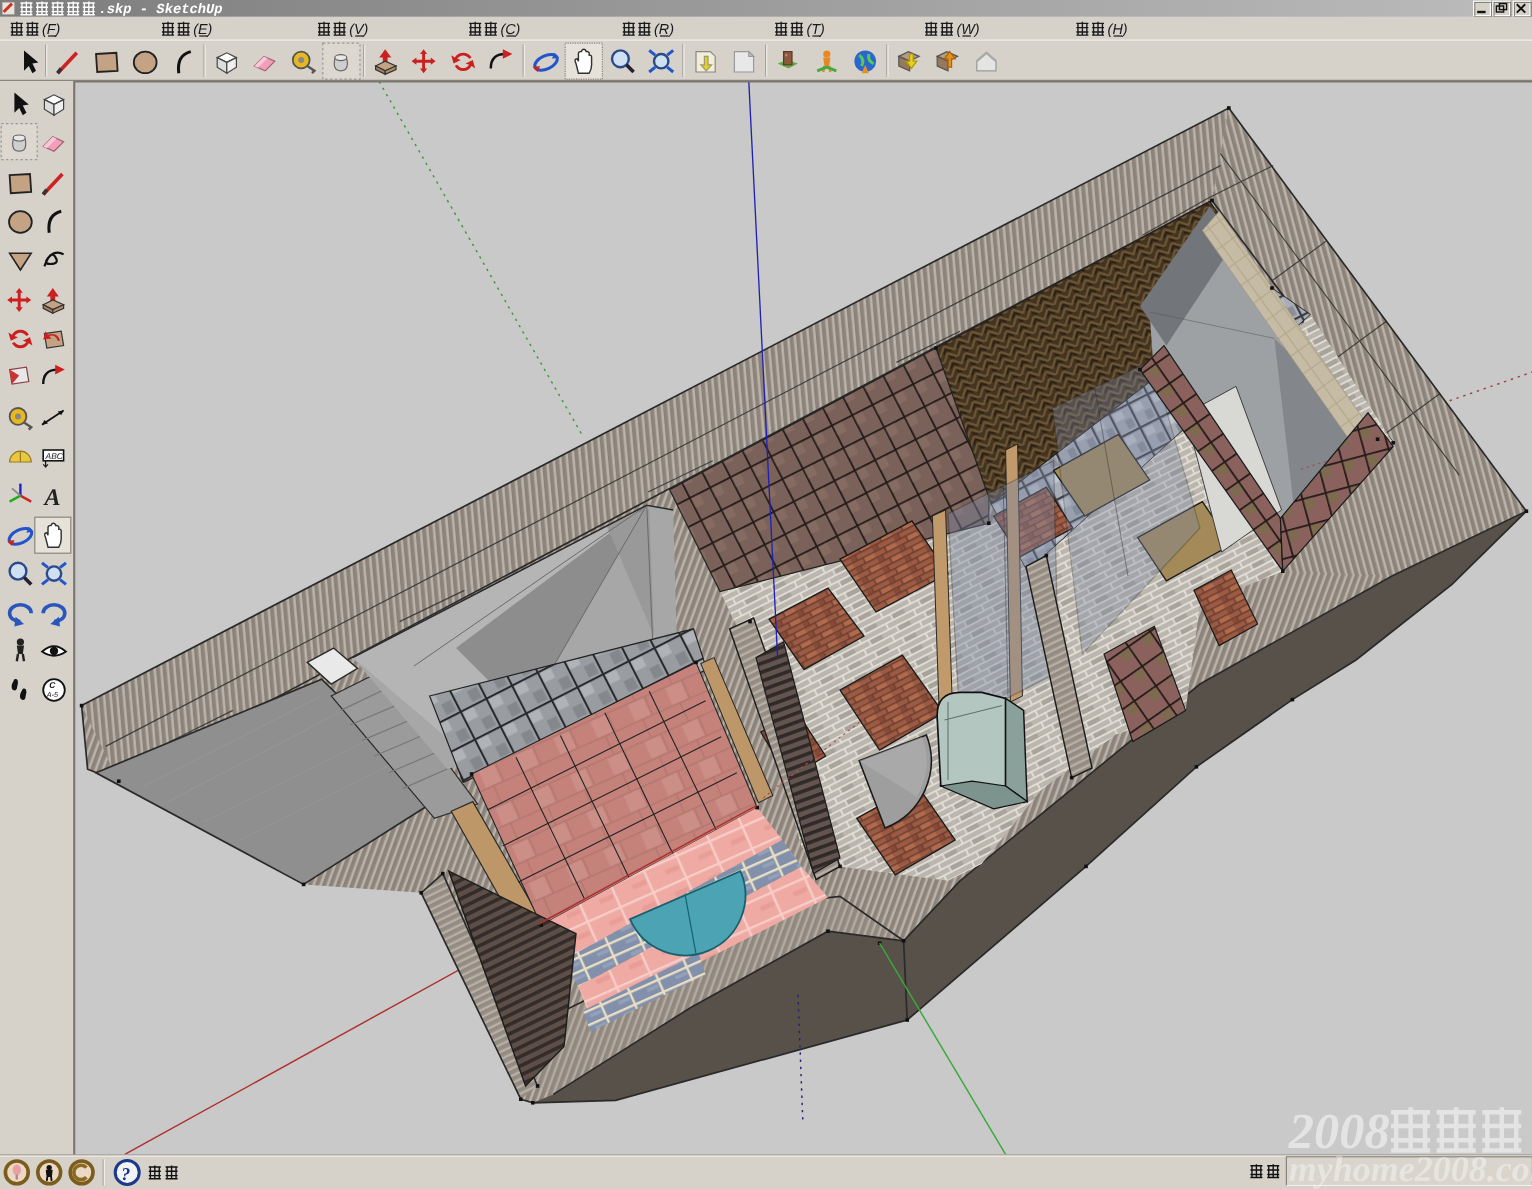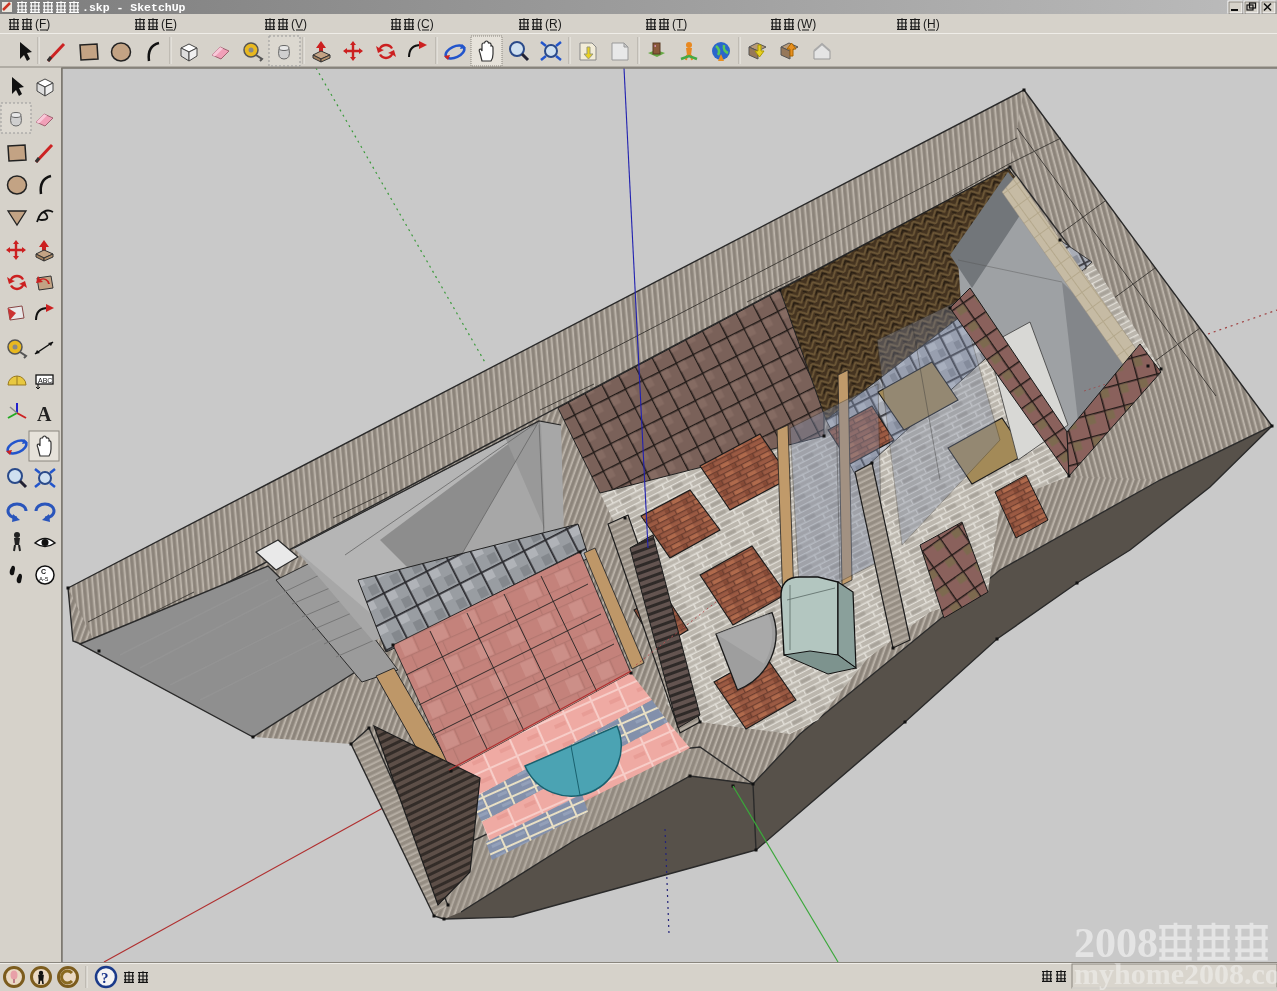--- a/index.html
+++ b/index.html
@@ -1,16 +1,16 @@
 <!DOCTYPE html>
 <html><head><meta charset="utf-8">
 <style>
 html,body{margin:0;padding:0;width:1277px;height:991px;overflow:hidden;background:#d6d2ca;
 font-family:"Liberation Sans",sans-serif;}
-#win{position:absolute;left:0;top:0;width:1015px;height:991px;}
+#win{position:absolute;left:0;top:0;width:1015px;height:991px;font-style:italic;}
 svg{display:block}
 </style></head>
 <body>
 <div id="win">
 <svg width="1277" height="991" viewBox="0 0 1277 991">
 <defs>
 <pattern id="trA" width="5.5" height="60" patternUnits="userSpaceOnUse" patternTransform="rotate(20)">
  <rect width="5.5" height="60" fill="#aca49a"></rect>
  <rect x="0" width="1.5" height="60" fill="#8d857b"></rect>
  <rect x="2.5" width="1" height="60" fill="#c2bab0"></rect>

